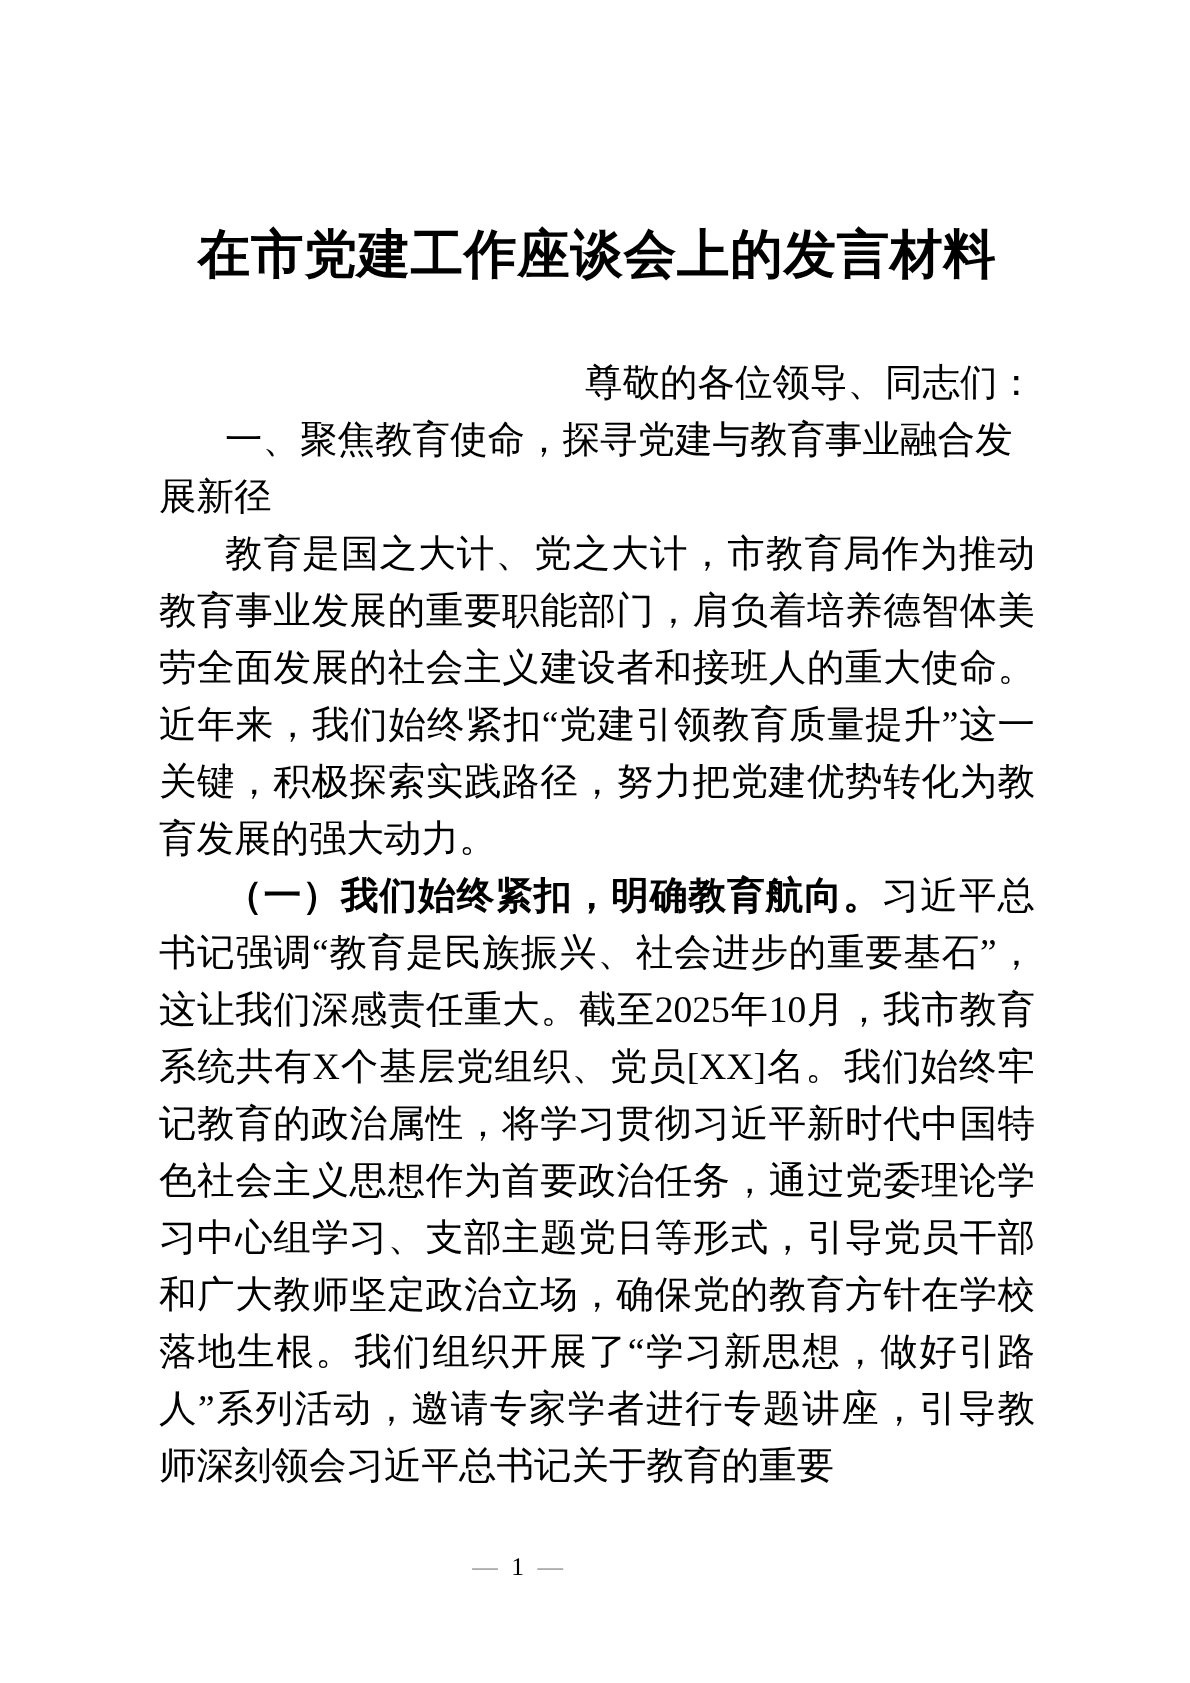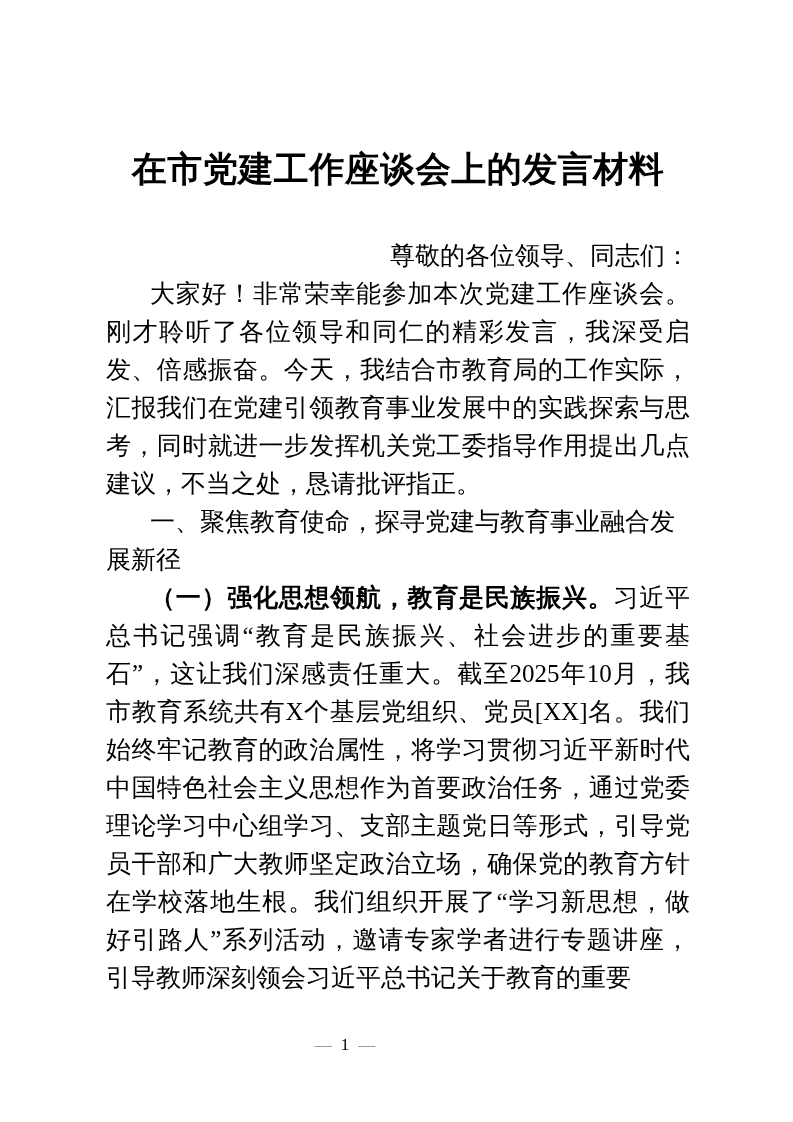--- a/index.html
+++ b/index.html
@@ -74,24 +74,24 @@
 </style>
 </head>
 <body>
 
 <div class="page">
   <div class="content">
     <h1 class="doc-title">在市党建工作座谈会上的发言材料</h1>
 
     <p class="salutation">尊敬的各位领导、同志们：</p>
 
-    <p class="para">大家好！非常荣幸能参加本次党建工作座谈会。刚才聆听了各位领导和同仁的精彩发言，我深受启发、倍感振奋。今天，我结合市教育局的工作实际，汇报我们在党建引领教育事业发展中的实践探索与思考，同时就进一步发挥机关党工委指导作用提出几点建议，不当之处，恳请批评指正。</p>
 
     <h2 class="section-heading">一、聚焦教育使命，探寻党建与教育事业融合发展新径</h2>
 
+    <p class="para">教育是国之大计、党之大计，市教育局作为推动教育事业发展的重要职能部门，肩负着培养德智体美劳全面发展的社会主义建设者和接班人的重大使命。近年来，我们始终紧扣“党建引领教育质量提升”这一关键，积极探索实践路径，努力把党建优势转化为教育发展的强大动力。</p>
 
-    <p class="para"><span class="lead-bold">（一）强化思想领航，教育是民族振兴。</span><span>习近平总书记强调“教育是民族振兴、社会进步的重要基石”，这让我们深感责任重大。截至2025年10月，我市教育系统共有X个基层党组织、党员[XX]名。我们始终牢记教育的政治属性，将学习贯彻习近平新时代中国特色社会主义思想作为首要政治任务，通过党委理论学习中心组学习、支部主题党日等形式，引导党员干部和广大教师坚定政治立场，确保党的教育方针在学校落地生根。我们组织开展了“学习新思想，做好引路人”系列活动，邀请专家学者进行专题讲座，引导教师深刻领会习近平总书记关于教育的重要</span></p>
+    <p class="para"><span class="lead-bold">（一）我们始终紧扣，明确教育航向。</span><span>习近平总书记强调“教育是民族振兴、社会进步的重要基石”，这让我们深感责任重大。截至2025年10月，我市教育系统共有X个基层党组织、党员[XX]名。我们始终牢记教育的政治属性，将学习贯彻习近平新时代中国特色社会主义思想作为首要政治任务，通过党委理论学习中心组学习、支部主题党日等形式，引导党员干部和广大教师坚定政治立场，确保党的教育方针在学校落地生根。我们组织开展了“学习新思想，做好引路人”系列活动，邀请专家学者进行专题讲座，引导教师深刻领会习近平总书记关于教育的重要</span></p>
   </div>
 
   <div class="page-footer">
     <span class="footer-dash">—</span><span class="footer-num">1</span><span class="footer-dash">—</span>
   </div>
 </div>
 
 </body></html>

